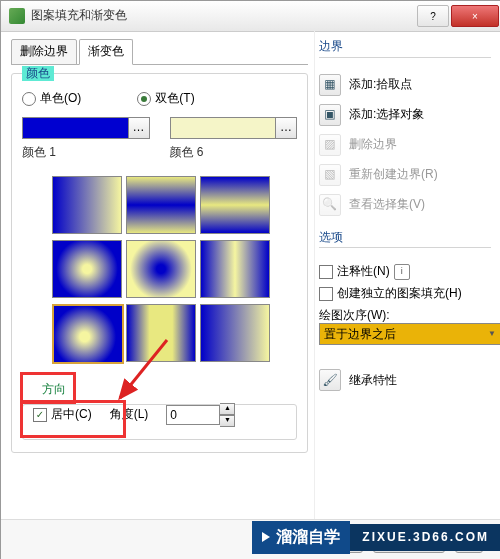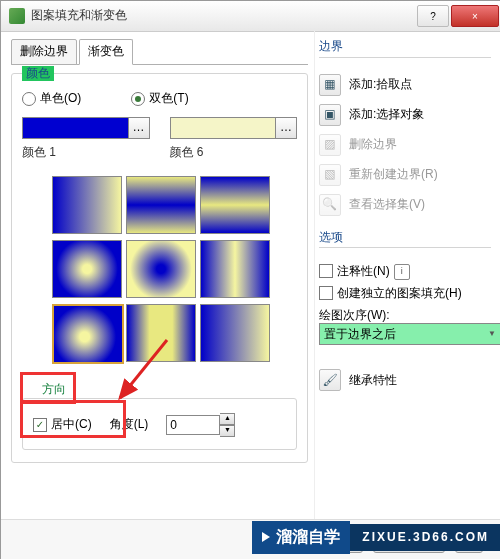--- a/index.html
+++ b/index.html
@@ -10,22 +10,22 @@
 .tb-btns{display:flex;gap:2px}
 .tb-btn{width:30px;height:20px;border:1px solid #bbb;border-radius:2px;display:flex;align-items:center;justify-content:center;font-size:10px;cursor:pointer;background:linear-gradient(#fdfdfd,#e6e6e6)}
 .tb-close{background:linear-gradient(#e77,#c23128);color:#fff;width:46px;border-color:#a22}
 .main{position:absolute;top:30px;left:0;right:0;bottom:40px;display:flex}
 .left{flex:1;padding:8px 6px 0 10px}
 .right{width:172px;padding:8px 10px 0 4px;border-left:1px solid #eee}
 .tabs{display:flex;border-bottom:1px solid #b0b0b0;position:relative}
 .tab{padding:4px 8px;border:1px solid #b0b0b0;background:#f5f5f5;margin-right:2px;margin-bottom:-1px;cursor:pointer;border-radius:2px 2px 0 0}
 .tab.active{background:#fff;border-bottom:1px solid #fff}
 .groupbox{border:1px solid #d4d4d4;border-radius:3px;margin-top:8px;padding:10px 10px 12px}
-.group-title{position:relative;top:-18px;background:#22c55e;display:inline-block;padding:0 4px;color:#1a4a8a}
-.row{display:flex;align-items:flex-start;gap:10px;margin-top:-8px}
+.group-title{position:relative;top:-18px;background:#5eead4;display:inline-block;padding:0 4px;color:#1a4a8a}
+.row{display:flex;align-items:flex-start;gap:16px;margin-top:-8px}
 .radio-wrap{display:flex;align-items:center;gap:4px;cursor:pointer}
 .radio{width:12px;height:12px;border:1px solid #777;border-radius:50%;display:inline-flex;align-items:center;justify-content:center}
 .radio.checked::after{content:"";width:6px;height:6px;background:#3a7a3a;border-radius:50%}
 .swatch-row{display:flex;gap:20px;margin-top:10px}
 .swatch-block{flex:1}
 .swatch{display:flex;align-items:center}
 .swatch-color{flex:1;height:20px;border:1px solid #888}
 .swatch-btn{width:20px;height:20px;border:1px solid #888;border-left:none;background:linear-gradient(#fdfdfd,#e4e4e4);display:flex;align-items:center;justify-content:center;cursor:pointer}
 .swatch-label{margin-top:6px;color:#333}
 .grid{display:grid;grid-template-columns:repeat(3,68px);gap:6px 6px;margin:16px auto 0;width:max-content}
@@ -38,36 +38,36 @@
 .g6{background:linear-gradient(to right,#0000c8,#f5f5a0,#0000c8)}
 .g7{background:radial-gradient(circle at 45% 55%,#f5f5a0 10%,#0000c8 65%);border:2px solid #d7a33a}
 .g8{background:linear-gradient(to right,#0000c8,#e8e880,#e8e880,#0000c8)}
 .g9{background:linear-gradient(to right,#0000c8,#f5f5a0)}
 .dir-box{margin-top:18px;position:relative}
 .hl{position:absolute;border:3px solid #e33}
 .hl1{left:-2px;top:-10px;width:50px;height:26px}
 .hl2{left:-2px;top:18px;width:100px;height:32px}
 .arrow{position:absolute;left:90px;top:-46px;width:60px;height:68px}
 .arrow svg{width:100%;height:100%}
-.dir-group{border:1px solid #d4d4d4;border-radius:3px;padding:24px 10px 12px;margin-top:0}
+.dir-group{border:1px solid #d4d4d4;border-radius:3px;padding:8px 10px 12px;margin-top:6px}
 .dir-inner{display:flex;align-items:center;gap:18px;margin-top:-10px}
 .cb{width:12px;height:12px;border:1px solid #777;display:inline-flex;align-items:center;justify-content:center;background:#fff;cursor:pointer}
 .cb.checked::after{content:"✓";font-size:10px;line-height:1;color:#2a6a2a}
 .num-field{display:flex;align-items:center}
 .num-field input{width:46px;height:18px;border:1px solid #888;padding:0 3px;font:12px Arial}
 .spin{width:15px;display:flex;flex-direction:column}
 .spin div{height:10px;border:1px solid #888;border-left:none;background:linear-gradient(#f8f8f8,#ddd);font-size:7px;text-align:center;line-height:8px;cursor:pointer}
 .sec-title{color:#1a4a8a;border-bottom:1px solid #d4d4d4;padding-bottom:2px;margin-bottom:16px}
 .ritem{display:flex;align-items:center;gap:8px;margin:8px 0;cursor:pointer}
 .ricon{width:20px;height:20px;flex:0 0 20px;display:flex;align-items:center;justify-content:center;border:1px solid #bbb;border-radius:2px;background:linear-gradient(#fafafa,#e8e8e8)}
 .ricon.dis{opacity:.4;filter:grayscale(1)}
 .ritem.dis{color:#999;cursor:default}
-.opt-row{display:flex;gap:4px;margin:6px 0}
+.opt-row{display:flex;align-items:center;gap:4px;margin:6px 0}
 .info-icon{width:14px;height:14px;border:1px solid #888;border-radius:2px;font-size:9px;text-align:center;line-height:13px;color:#555;cursor:pointer}
-.dropdown{width:100%;height:20px;border:1px solid #888;display:flex;align-items:center;padding:0 4px;cursor:pointer;background:#86efac}
+.dropdown{width:100%;height:20px;border:1px solid #888;display:flex;align-items:center;padding:0 4px;cursor:pointer;background:#eab308}
 .dropdown span{flex:1}
 .dropdown::after{content:"▼";font-size:8px;color:#555}
 .footer{position:absolute;bottom:0;left:0;right:0;height:40px;border-top:1px solid #ddd;display:flex;align-items:center;justify-content:flex-end;gap:10px;padding:0 18px;background:#f7f7f7}
 .footer .btn,.preview-btn{width:70px;height:24px;border:1px solid #999;border-radius:3px;background:linear-gradient(#fdfdfd,#e6e6e6);cursor:pointer;text-align:center;line-height:22px}
 .preview-holder{position:absolute;bottom:10px;left:18px}
 .brand{position:absolute;right:0;bottom:6px;display:flex;align-items:center;font-weight:bold;color:#fff;font-size:16px}
 .brand .b1{background:#104a8a;padding:6px 10px}
 .brand .b2{background:#0b3560;padding:6px 12px;font-size:12px;letter-spacing:2px}
 .brand .play{width:0;height:0;border-top:5px solid transparent;border-bottom:5px solid transparent;border-left:8px solid #fff;display:inline-block;margin-right:6px}
 .pick-arrow,.sel-arrow,.del,.rec,.mag,.brush{font-family:Arial;font-size:12px;color:#356}

